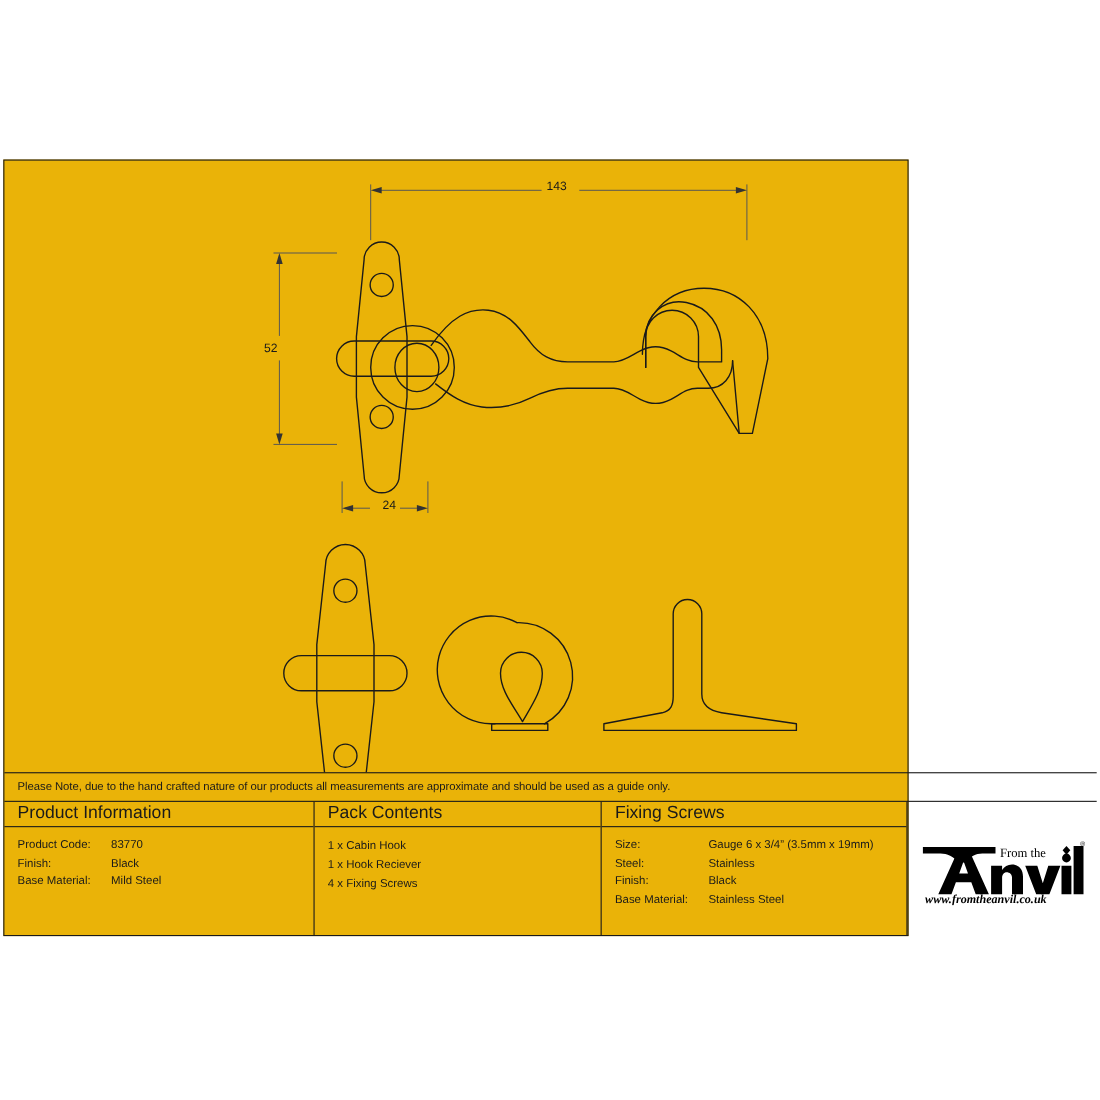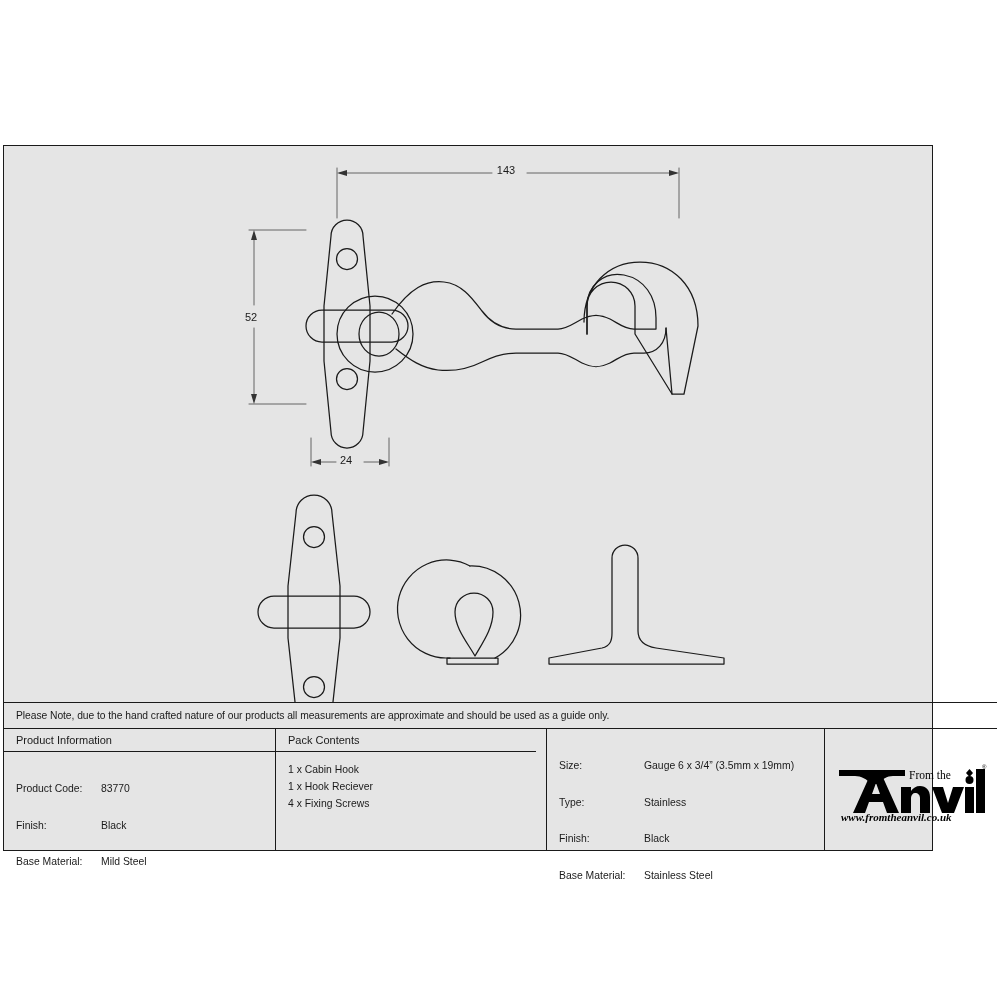--- a/index.html
+++ b/index.html
@@ -1,56 +1,56 @@
 <!DOCTYPE html>
 <html><head>
 <meta charset="utf-8">
 <style>
   html,body{margin:0;padding:0;background:#ffffff;}
   body{width:1000px;height:1000px;font-family:"Liberation Sans",sans-serif;color:#000;}
   #sheet{position:relative;width:1000px;height:1000px;overflow:hidden;background:#fff;}
 
   
   #frame{
-    position:absolute;left:3px;top:145px;width:930px;height:706px;
-    border:1.6px solid #1a1a1a;box-sizing:border-box;background:#e5e5e5;
+    position:absolute;left:3px;top:145px;width:823px;height:706px;
+    border:1.6px solid #1a1a1a;box-sizing:border-box;background:#eab308;
   }
 
   
   #drawing{position:absolute;left:0;top:0;width:993px;height:556px;}
   #drawing svg{display:block;}
 
   
   .note-row{
     position:absolute;left:0;top:556px;width:993px;height:27px;
     border-top:1.6px solid #1a1a1a;border-bottom:1.6px solid #1a1a1a;
     box-sizing:border-box;display:flex;align-items:center;
   }
   .note-row .note-text{
     padding-left:12px;font-size:10.3px;letter-spacing:-0.05px;color:#1a1a1a;white-space:nowrap;
   }
 
   
   .spec-table{position:absolute;left:0;top:583px;width:993px;height:121px;}
   .col{position:absolute;top:0;height:121px;box-sizing:border-box;}
   .col.c1{left:0;width:281px;}
-  .col.c2{left:271px;width:261px;border-left:1.4px solid #1a1a1a;}
+  .col.c2{left:281px;width:261px;border-left:1.4px solid #1a1a1a;}
   .col.c3{left:542px;width:278px;border-left:1.4px solid #1a1a1a;}
   .col.c4{left:820px;width:173px;border-left:1.4px solid #1a1a1a;}
 
   .col-head{
     height:23px;border-bottom:1.4px solid #1a1a1a;box-sizing:border-box;
     display:flex;align-items:center;padding-left:12px;
-    font-size:11px;color:#1a1a1a;
+    font-size:16px;color:#1a1a1a;
   }
   .col-body{padding:9px 0 0 12px;}
 
   .kv{display:flex;font-size:10.4px;line-height:16.6px;color:#1a1a1a;align-items:flex-end;}
   .kv .k{width:85px;flex:0 0 85px;}
-  .kv .v{flex:1;margin-top:20px;}
+  .kv .v{flex:1;}
   .li{font-size:10.4px;line-height:17.2px;color:#1a1a1a;}
 
   
   .logo-cell{position:relative;height:121px;display:flex;align-items:center;justify-content:center;}
   .logo-wrap{position:relative;width:152px;height:66px;}
   .logo-wrap svg{display:block;}
 </style>
 </head>
 <body>
 
@@ -228,27 +228,28 @@
       <div class="col c2">
         <div class="col-head">Pack Contents</div>
         <div class="col-body">
           <div class="li">1 x Cabin Hook</div>
           <div class="li">1 x Hook Reciever</div>
           <div class="li">4 x Fixing Screws</div>
         </div>
       </div>
 
       <div class="col c3">
+        <div class="col-head">Fixing Screws</div>
         <div class="col-body">
           <div class="kv">
             <span class="k">Size:</span>
             <span class="v">Gauge 6 x 3/4” (3.5mm x 19mm)</span>
           </div>
           <div class="kv">
-            <span class="k">Type:</span>
+            <span class="k">Steel:</span>
             <span class="v">Stainless</span>
           </div>
           <div class="kv">
             <span class="k">Finish:</span>
             <span class="v">Black</span>
           </div>
           <div class="kv">
             <span class="k">Base Material:</span>
             <span class="v">Stainless Steel</span>
           </div>
@@ -286,17 +287,17 @@
           </div>
         </div>
       </div>
 
     </div>
 
   </div>
 
   <div style="position:absolute;left:489px;top:164px;width:34px;text-align:center;font-size:11px;color:#1a1a1a;">143</div>
 
-  <div style="position:absolute;left:240px;top:311px;width:22px;text-align:center;font-size:11px;color:#1a1a1a;">52</div>
-
-  <div style="position:absolute;left:332px;top:454px;width:28px;text-align:center;font-size:11px;color:#1a1a1a;">24</div>
+  <div style="position:absolute;left:240px;top:311px;width:22px;text-align:left;font-size:11px;color:#1a1a1a;">52</div>
+
+  <div style="position:absolute;left:332px;top:454px;width:28px;text-align:right;font-size:11px;color:#1a1a1a;">24</div>
 
 </div>
 
 </body></html>

